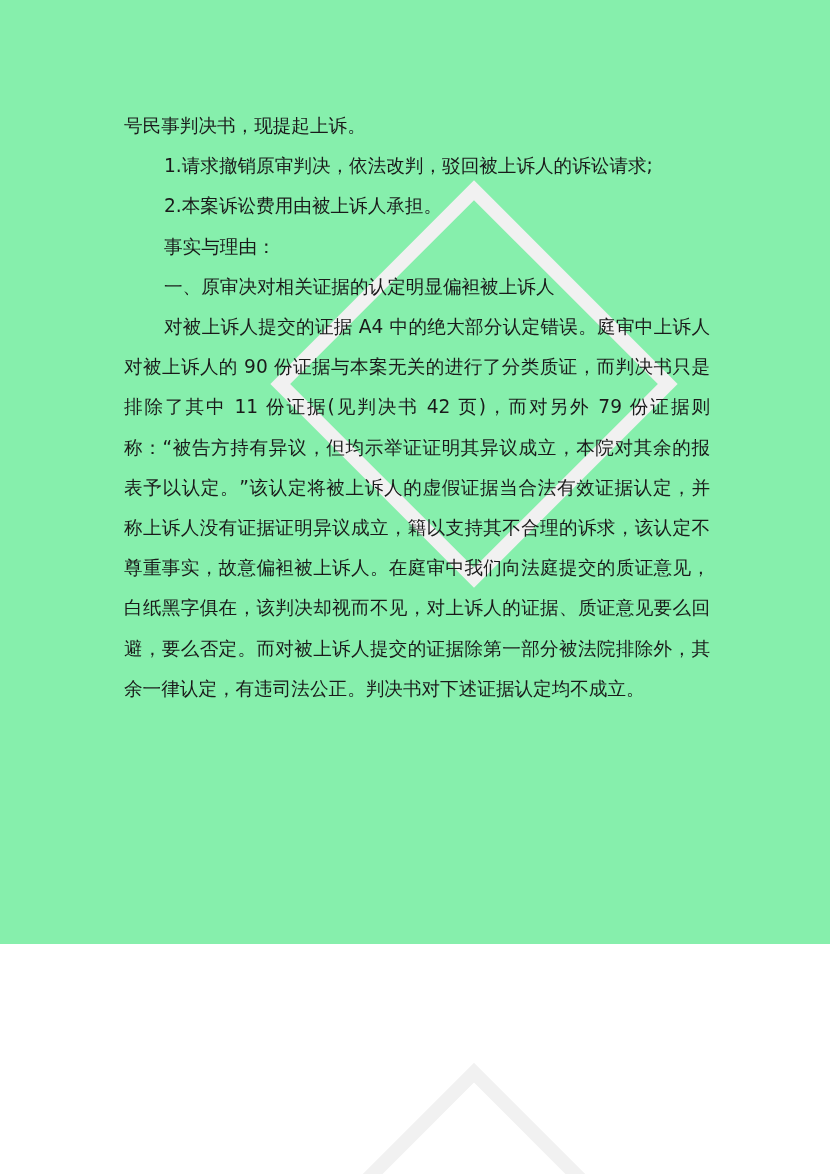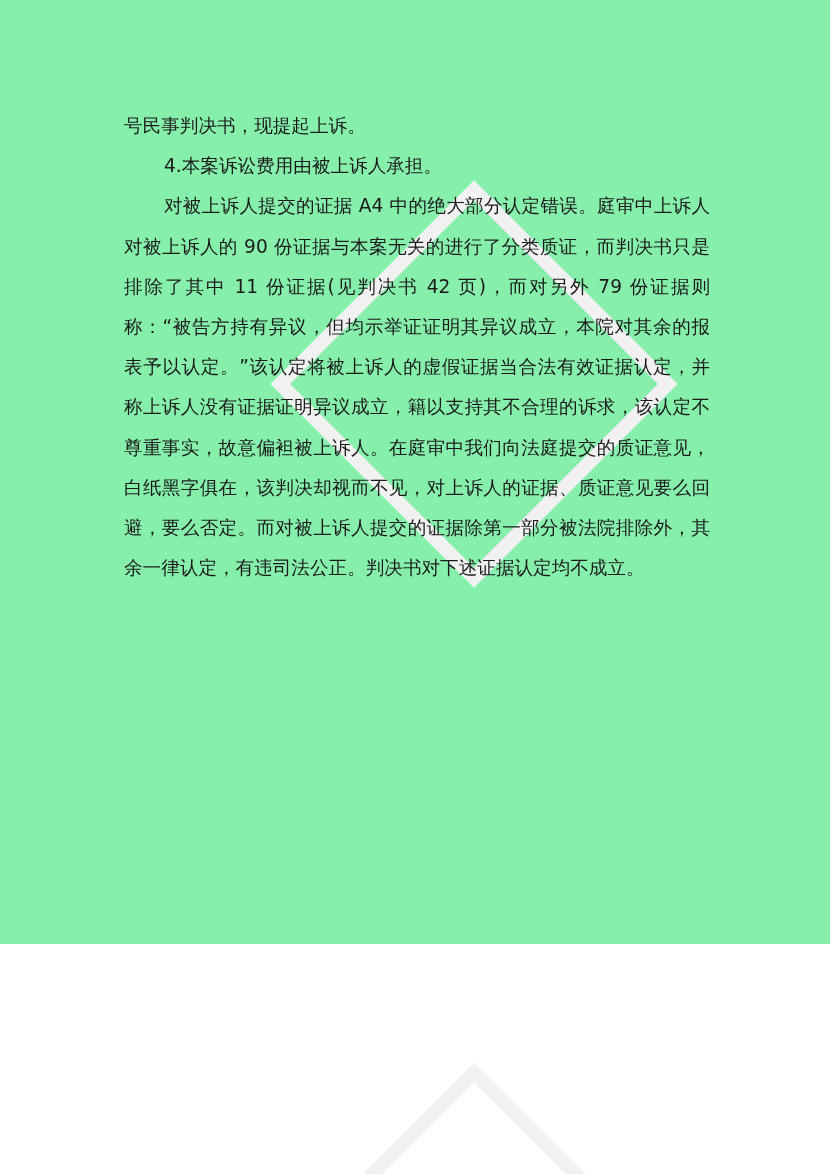--- a/index.html
+++ b/index.html
@@ -25,16 +25,19 @@
 </style>
 </head>
 <body>
 
 <div class="page">
   <div class="watermark wm1"></div>
   <div class="watermark wm2"></div>
 
   <div class="content">
     <p>号民事判决书，现提起上诉。</p>
-    <p class="indent">4.本案诉讼费用由被上诉人承担。</p>
+    <p class="indent">1.请求撤销原审判决，依法改判，驳回被上诉人的诉讼请求;</p>
+    <p class="indent">2.本案诉讼费用由被上诉人承担。</p>
+    <p class="indent">事实与理由：</p>
+    <p class="indent">一、原审决对相关证据的认定明显偏袒被上诉人</p>
     <p class="indent">对被上诉人提交的证据 A4 中的绝大部分认定错误。庭审中上诉人对被上诉人的 90 份证据与本案无关的进行了分类质证，而判决书只是排除了其中 11 份证据(见判决书 42 页)，而对另外 79 份证据则称：“被告方持有异议，但均示举证证明其异议成立，本院对其余的报表予以认定。”该认定将被上诉人的虚假证据当合法有效证据认定，并称上诉人没有证据证明异议成立，籍以支持其不合理的诉求，该认定不尊重事实，故意偏袒被上诉人。在庭审中我们向法庭提交的质证意见，白纸黑字俱在，该判决却视而不见，对上诉人的证据、质证意见要么回避，要么否定。而对被上诉人提交的证据除第一部分被法院排除外，其余一律认定，有违司法公正。判决书对下述证据认定均不成立。</p>
   </div>
 </div>
 
 </body></html>

